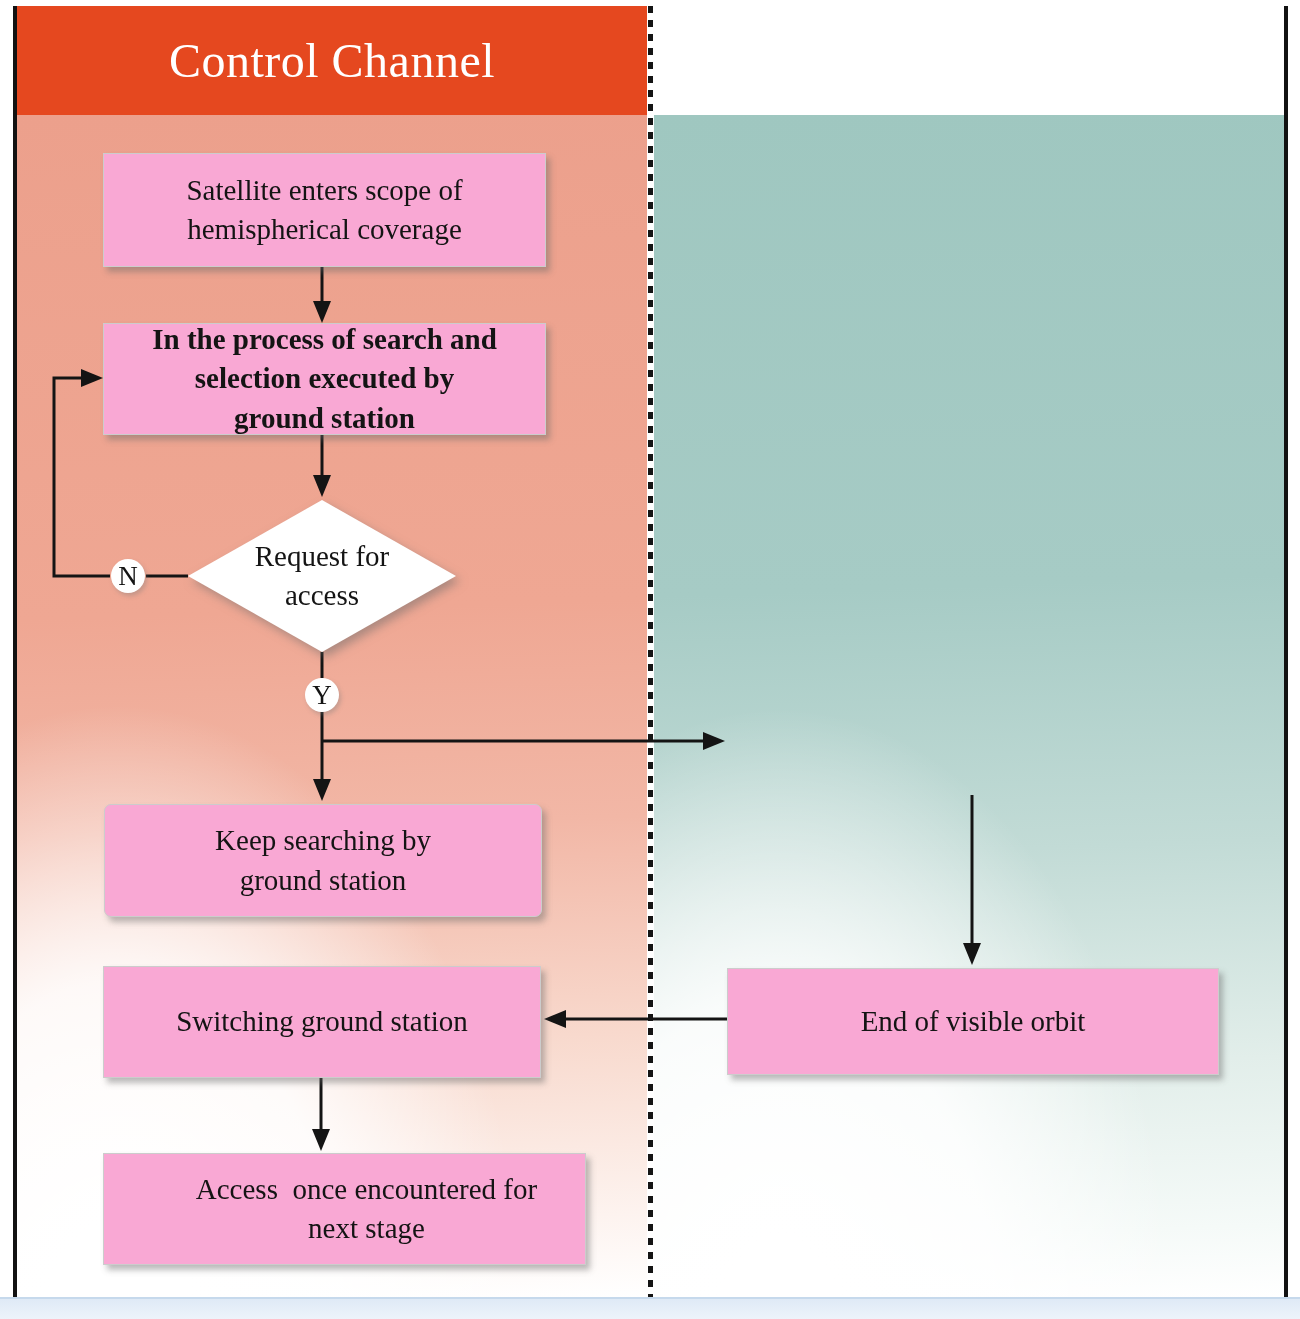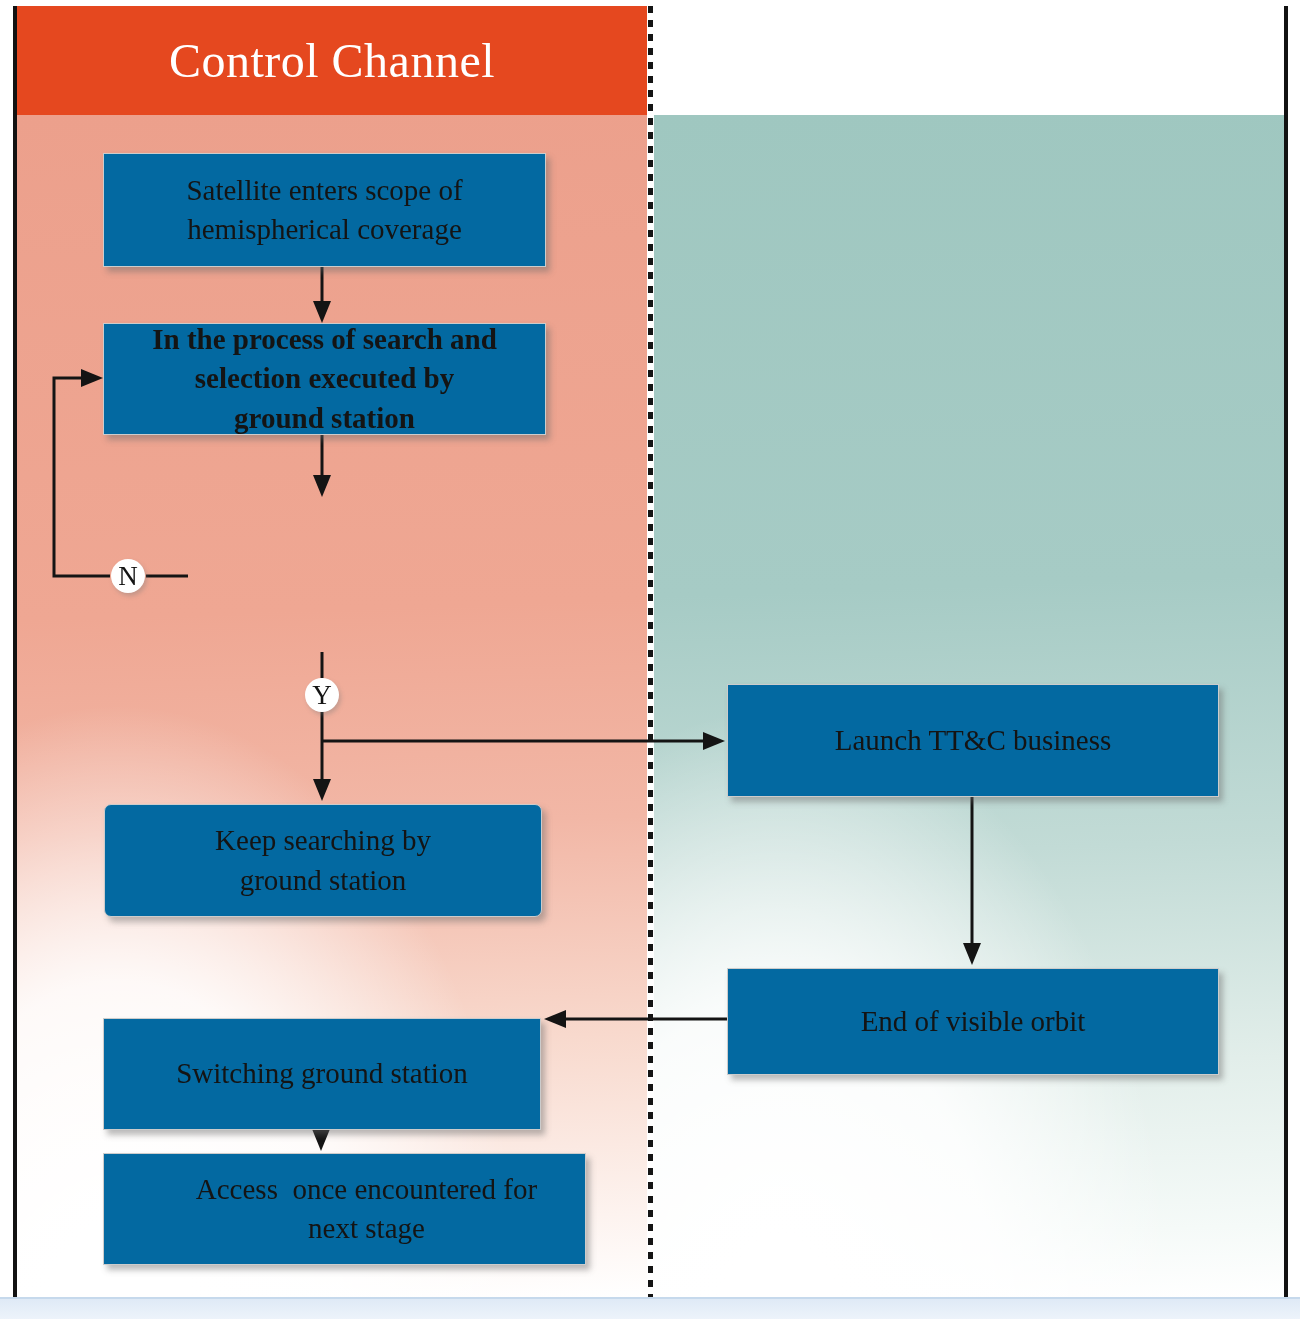--- a/index.html
+++ b/index.html
@@ -43,30 +43,30 @@
     position:absolute;left:0;top:1297px;width:1300px;height:22px;
     border-top:2px solid #c6d9ec;
     background:linear-gradient(to bottom,#dfeaf6,#eef4fb);
   }
   
   #connectors{position:absolute;left:0;top:0;z-index:2;pointer-events:none;}
   #connectors polyline{fill:none;stroke:#141414;stroke-width:3;}
   #connectors polygon{fill:#141414;stroke:none;}
   
   .node{
-    position:absolute;z-index:3;background:#0369a1;border:1px solid #cccccc;
+    position:absolute;z-index:3;background:#f9a8d4;border:1px solid #cccccc;
     box-shadow:4px 5px 6px rgba(105,105,105,0.45);
     display:flex;align-items:center;justify-content:center;text-align:center;
     font-size:29px;line-height:1.35;
   }
   .node-text{white-space:pre-wrap;}
   #node-enter{left:103px;top:153px;width:441px;height:112px;}
   #node-search{left:103px;top:323px;width:441px;height:110px;font-weight:bold;}
   #node-keep{left:104px;top:804px;width:436px;height:111px;border-radius:7px;}
-  #node-switch{left:103px;top:1018px;width:436px;height:110px;text-align:right;}
+  #node-switch{left:103px;top:966px;width:436px;height:110px;text-align:right;}
   #node-access{left:103px;top:1153px;width:437px;height:110px;padding-left:44px;}
   #node-launch{left:727px;top:684px;width:490px;height:111px;}
   #node-end{left:727px;top:968px;width:490px;height:105px;}
   
   #diamond-wrap{
     position:absolute;left:188px;top:500px;width:268px;height:152px;z-index:3;
     filter:drop-shadow(4px 5px 5px rgba(105,105,105,0.5));
   }
   #diamond{
     width:100%;height:100%;background:#ffffff;
@@ -143,20 +143,26 @@
     <div class="node-text">Satellite enters scope of
 hemispherical coverage</div>
   </div>
 
   <div class="node" id="node-search">
     <div class="node-text">In the process of search and
 selection executed by
 ground station</div>
   </div>
 
+  <div id="diamond-wrap">
+    <div id="diamond">
+      <div class="node-text">Request for
+access</div>
+    </div>
+  </div>
 
   <div class="branch-circle" id="circle-n">
     <span>N</span>
   </div>
   <div class="branch-circle" id="circle-y">
     <span>Y</span>
   </div>
 
   <div class="node" id="node-keep">
     <div class="node-text">Keep searching by
@@ -165,23 +171,20 @@
 
   <div class="node" id="node-switch">
     <div class="node-text">Switching ground station</div>
   </div>
 
   <div class="node" id="node-access">
     <div class="node-text">Access  once encountered for
 next stage</div>
   </div>
 
-  <div class="node" id="node-launch">
-    <div class="node-text">Launch TT&amp;C business</div>
-  </div>
 
   <div class="node" id="node-end">
     <div class="node-text">End of visible orbit</div>
   </div>
 
   <div id="bottom-strip"></div>
 
 </div>
 
 </body></html>

